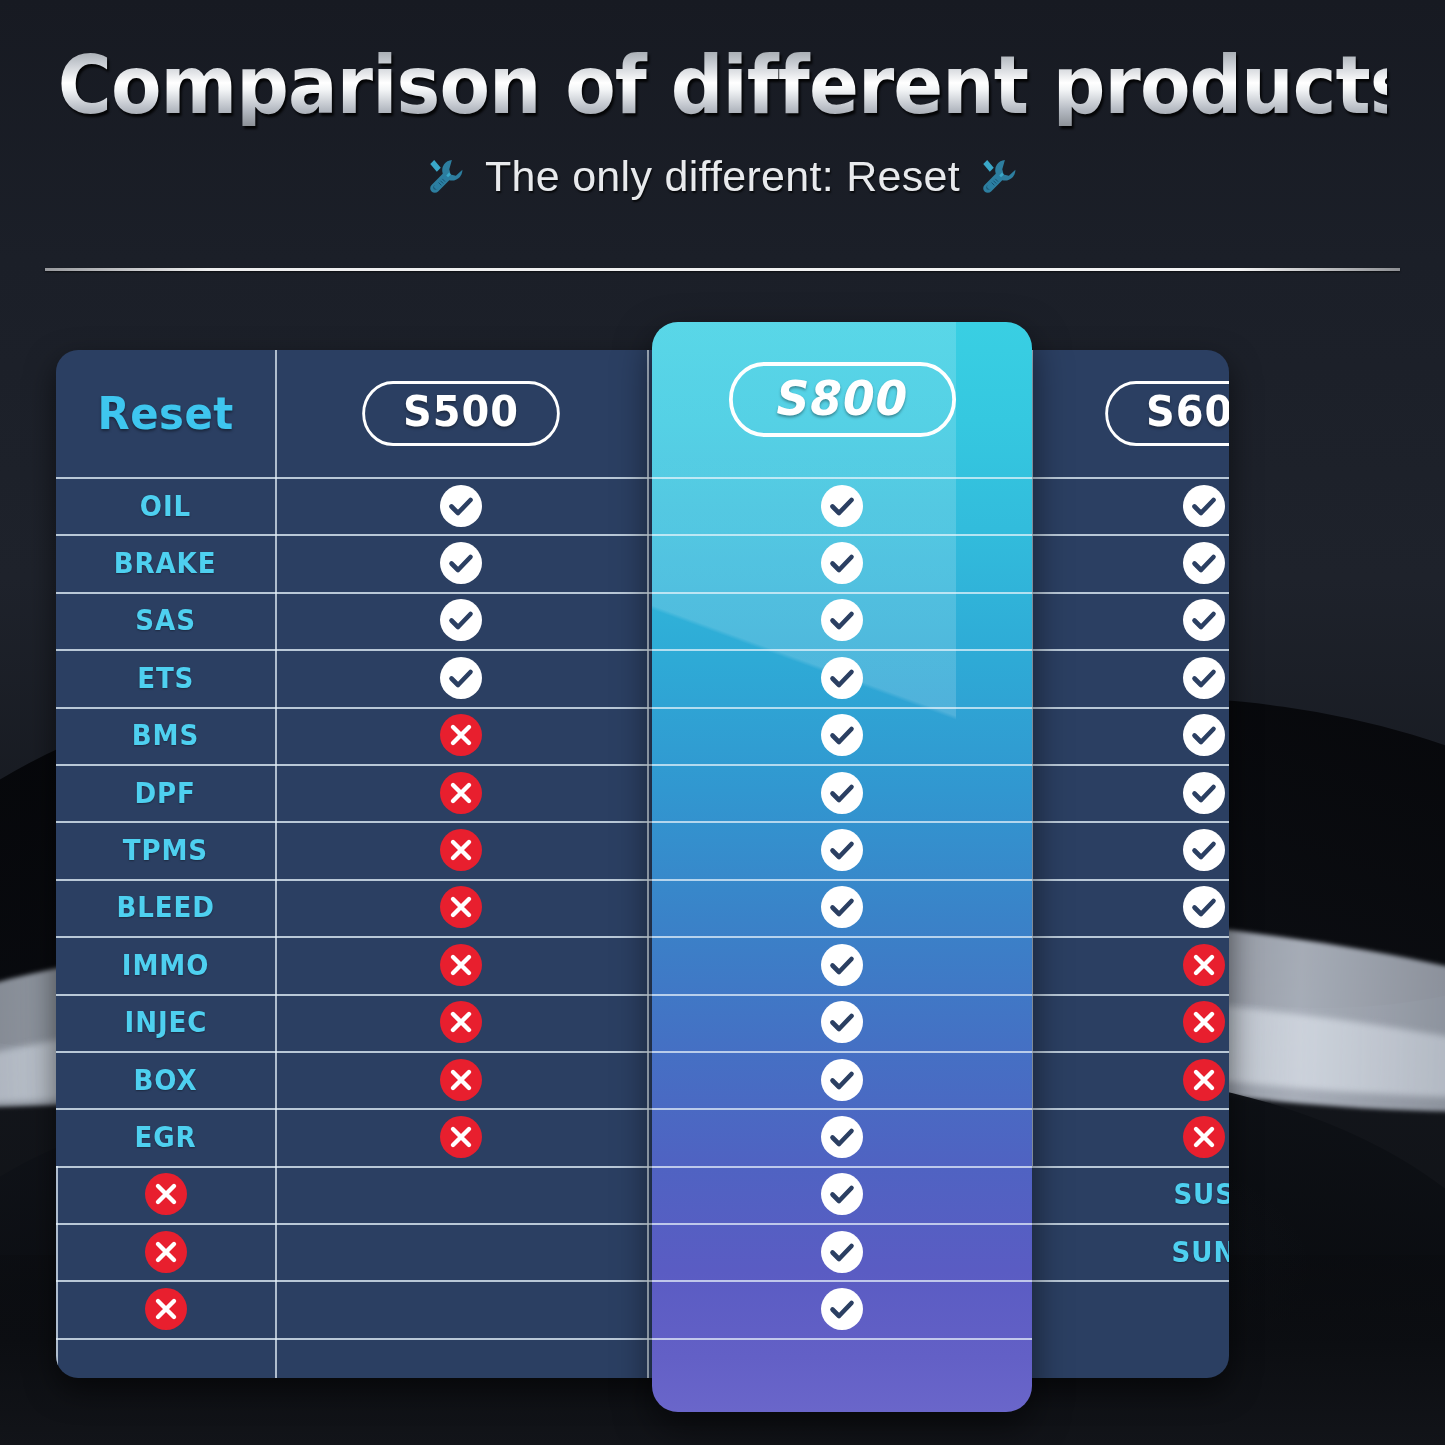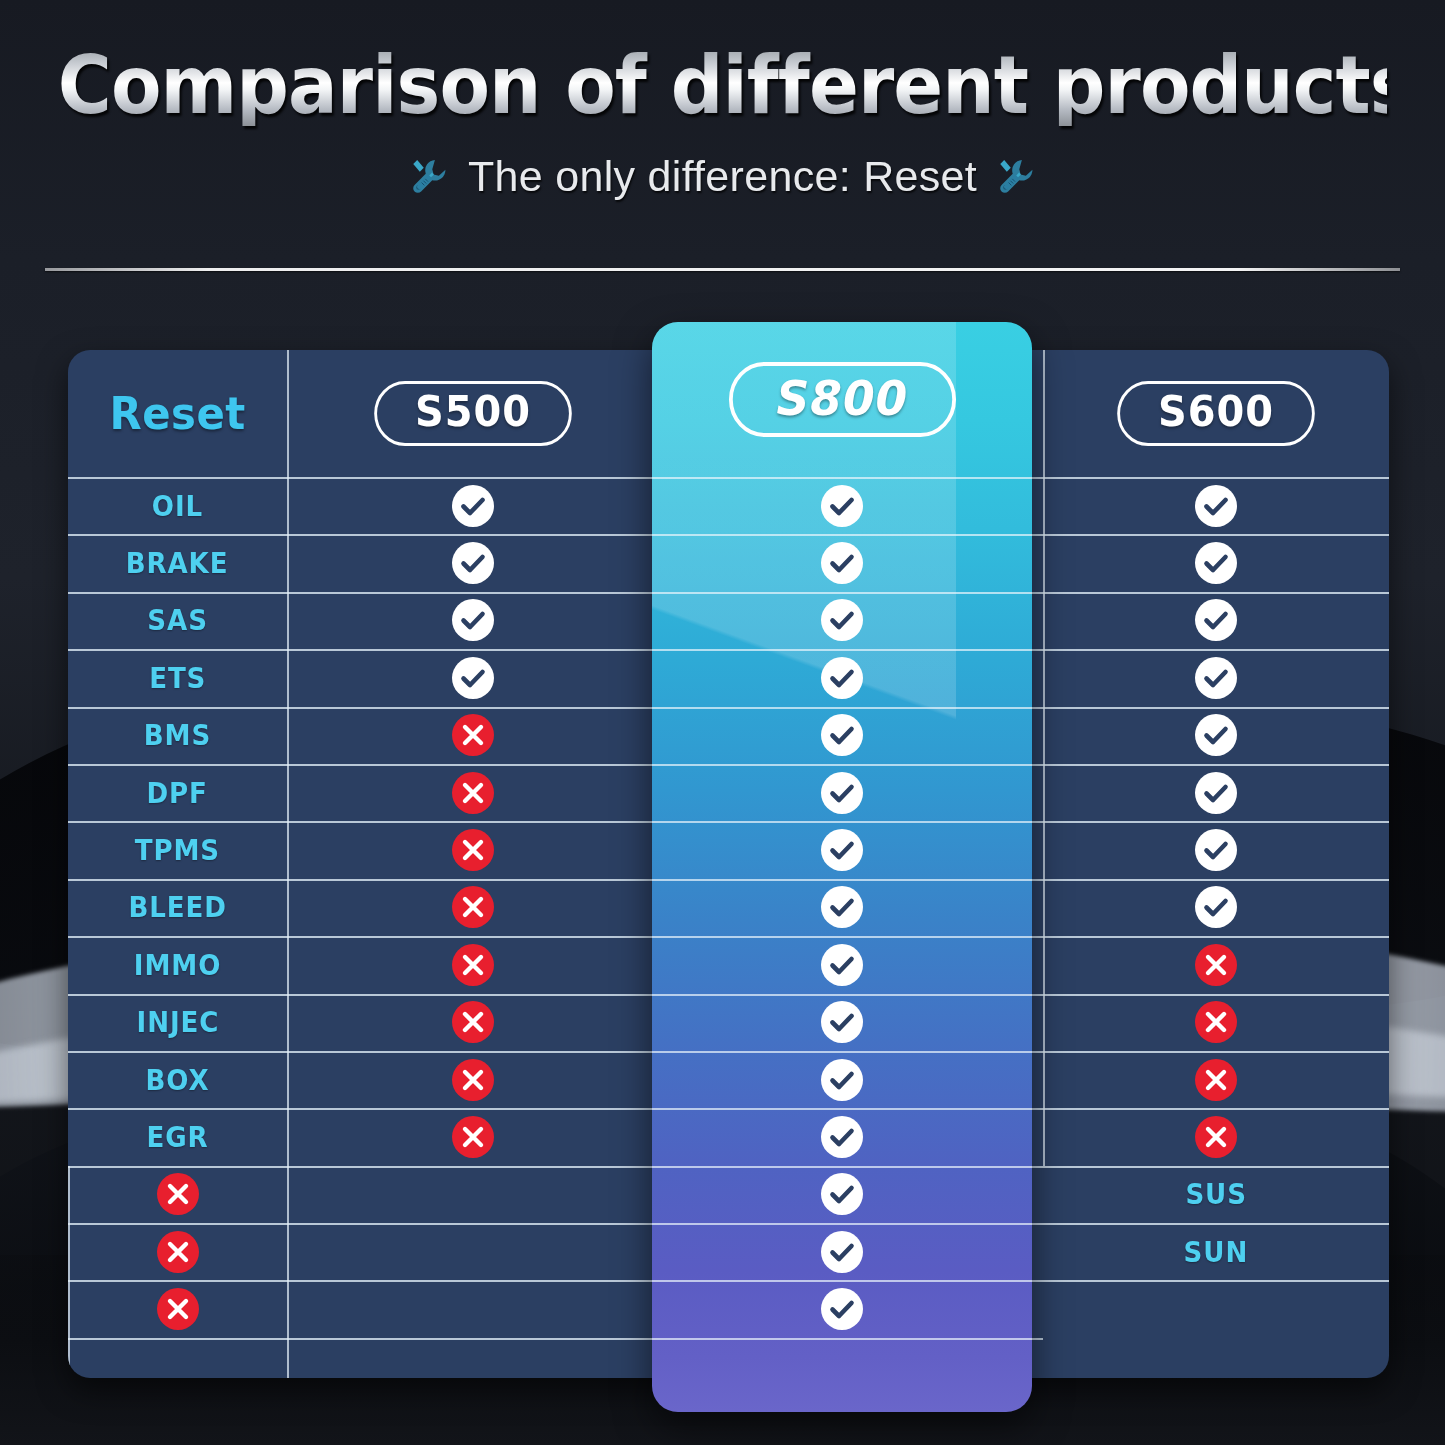--- a/index.html
+++ b/index.html
@@ -128,22 +128,22 @@
     position:absolute;
     left:45px; right:45px; top:268px;
     height:3px;
     background:linear-gradient(90deg, rgba(255,255,255,.55), rgba(255,255,255,.92) 12%, rgba(255,255,255,.95) 88%, rgba(255,255,255,.5));
     box-shadow:0 1px 2px rgba(0,0,0,.6);
   }
 
   
   .table-card {
     position:absolute;
-    left:68px; top:350px;
-    width:1321px; height:1028px;
+    left:56px; top:350px;
+    width:1173px; height:1028px;
     background:#2b3f62;
     border-radius:22px;
     box-shadow:0 12px 30px rgba(0,0,0,.55);
     overflow:hidden;
   }
 
   .grid {
     position:absolute; inset:0;
     display:grid;
     grid-template-columns:219px 372px 384px 346px;
@@ -284,21 +284,21 @@
             <path d="M41 6 a16 16 0 0 0 -14 21 L10 44 a7 7 0 0 0 10 10 L37 37 a16 16 0 0 0 20 -16 l-10 9 -8 -2 -2 -8 z" fill="#2d7e9f"></path>
             <circle cx="16" cy="48" r="3.6" fill="#1d5a78"></circle>
           </g>
           <g transform="rotate(45 32 32)">
             <rect x="29" y="30" width="7" height="26" rx="2" fill="#2a7ea2"></rect>
             <path d="M30.5 30 h4 v-6 h-4 z" fill="#3aa8c9"></path>
             <path d="M30 38 h6 M30 42 h6 M30 46 h6" stroke="#17506e" stroke-width="1.4"></path>
           </g>
         </svg>
       </span>
-      <span>The only difference: Reset</span>
+      <span>The only different: Reset</span>
       <span class="tool-icon">
         <svg viewBox="0 0 64 64">
           <g>
             <path d="M8 12 L14 6 L24 18 L18 24 Z" fill="#3aa8c9"></path>
             <path d="M41 6 a16 16 0 0 0 -14 21 L10 44 a7 7 0 0 0 10 10 L37 37 a16 16 0 0 0 20 -16 l-10 9 -8 -2 -2 -8 z" fill="#2d7e9f"></path>
             <circle cx="16" cy="48" r="3.6" fill="#1d5a78"></circle>
           </g>
           <g transform="rotate(45 32 32)">
             <rect x="29" y="30" width="7" height="26" rx="2" fill="#2a7ea2"></rect>
             <path d="M30.5 30 h4 v-6 h-4 z" fill="#3aa8c9"></path>

